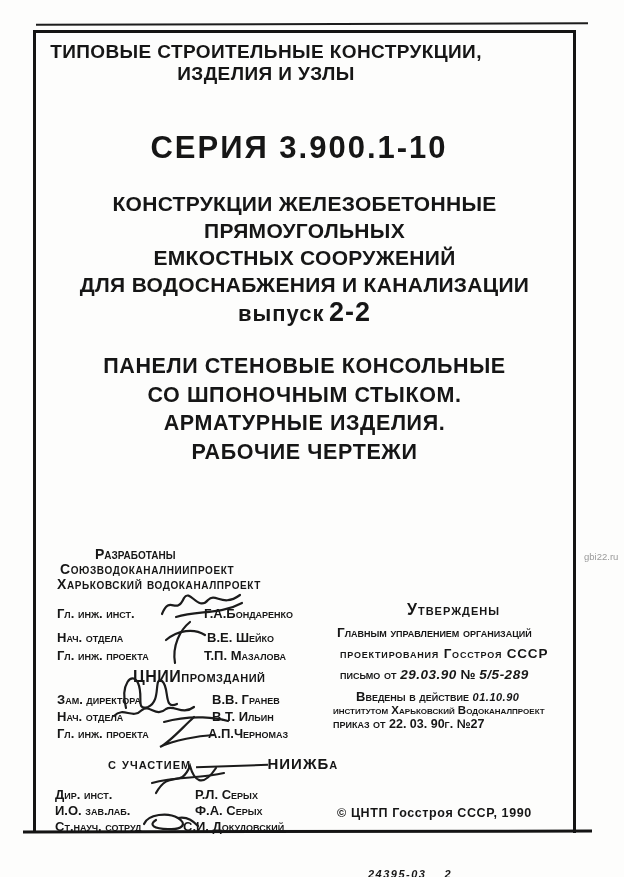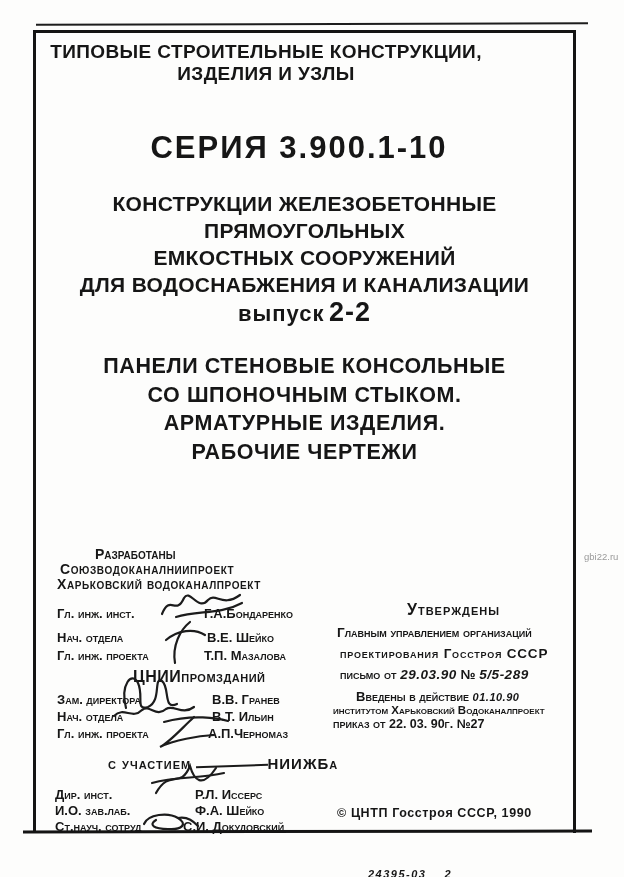--- a/index.html
+++ b/index.html
@@ -117,25 +117,25 @@
 
 <div class="abs participation sc">
   <span>с участием</span>
   <span style="display:inline-block;width:66px;"></span>
   <span>НИИЖБа</span>
 </div>
 <div class="abs part-line"></div>
 
 <div class="abs rowline lcol" style="left:55px;top:787px">
   <span class="role sc">Дир. инст.</span>
-  <span class="name sc" style="left:140px">Р.Л. Иссерс</span>
+  <span class="name sc" style="left:140px">Р.Л. Серых</span>
 </div>
 <div class="abs rowline lcol" style="left:55px;top:803px">
   <span class="role sc">И.О. зав.лаб.</span>
-  <span class="name sc" style="left:140px">Ф.А. Шейко</span>
+  <span class="name sc" style="left:140px">Ф.А. Серых</span>
 </div>
 <div class="abs rowline lcol" style="left:55px;top:819px">
   <span class="role sc">Ст.науч. сотруд</span>
   <span class="name sc" style="left:128px">С.И. Докудовский</span>
 </div>
 
 <div class="sig" style="left:158px;top:590px">
   <svg width="86" height="30" viewBox="0 0 86 30">
     <path d="M4,24 C12,4 18,26 26,8 C32,-2 40,22 50,10 C58,2 64,18 82,5"></path>
     <path d="M18,27 C40,20 62,25 84,13"></path>

